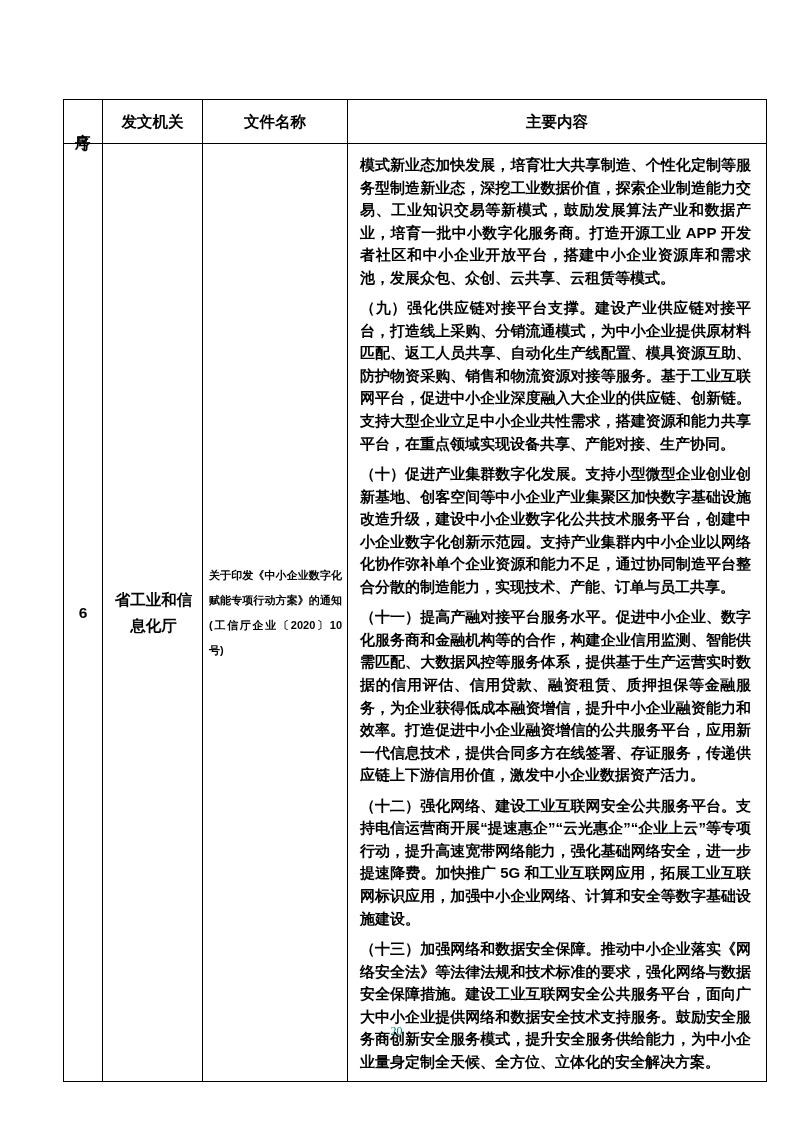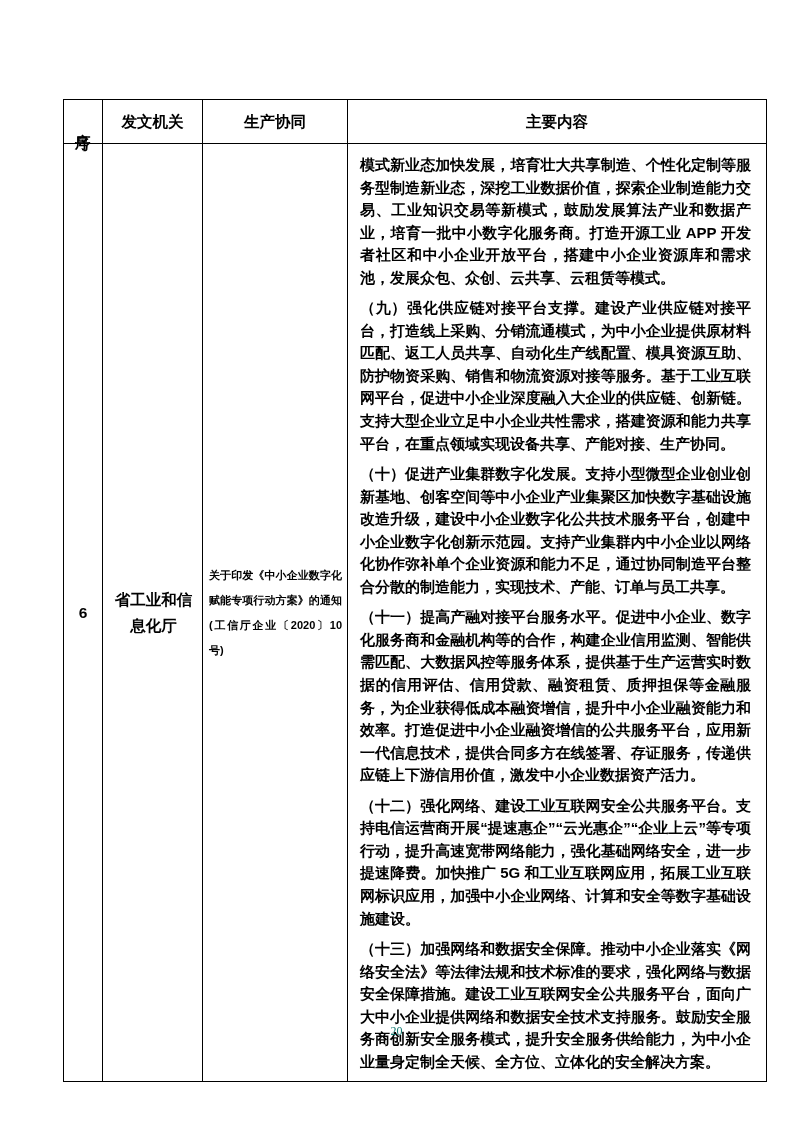--- a/index.html
+++ b/index.html
@@ -109,21 +109,21 @@
       <col style="width:100px">
       <col style="width:145px">
       <col style="width:419px">
     </colgroup>
     <thead>
       <tr>
         <th>
           <span class="th-index-label">序号</span>
         </th>
         <th>发文机关</th>
-        <th>生产协同</th>
+        <th>文件名称</th>
         <th>主要内容</th>
       </tr>
     </thead>
     <tbody>
       <tr>
         <td class="cell-index">6</td>
         <td class="cell-agency">省工业和信息化厅</td>
         <td class="cell-title">关于印发《中小企业数字化赋能专项行动方案》的通知(工信厅企业〔2020〕10 号)</td>
         <td class="cell-content">
           <p>模式新业态加快发展，培育壮大共享制造、个性化定制等服务型制造新业态，深挖工业数据价值，探索企业制造能力交易、工业知识交易等新模式，鼓励发展算法产业和数据产业，培育一批中小数字化服务商。打造开源工业 APP 开发者社区和中小企业开放平台，搭建中小企业资源库和需求池，发展众包、众创、云共享、云租赁等模式。</p>

